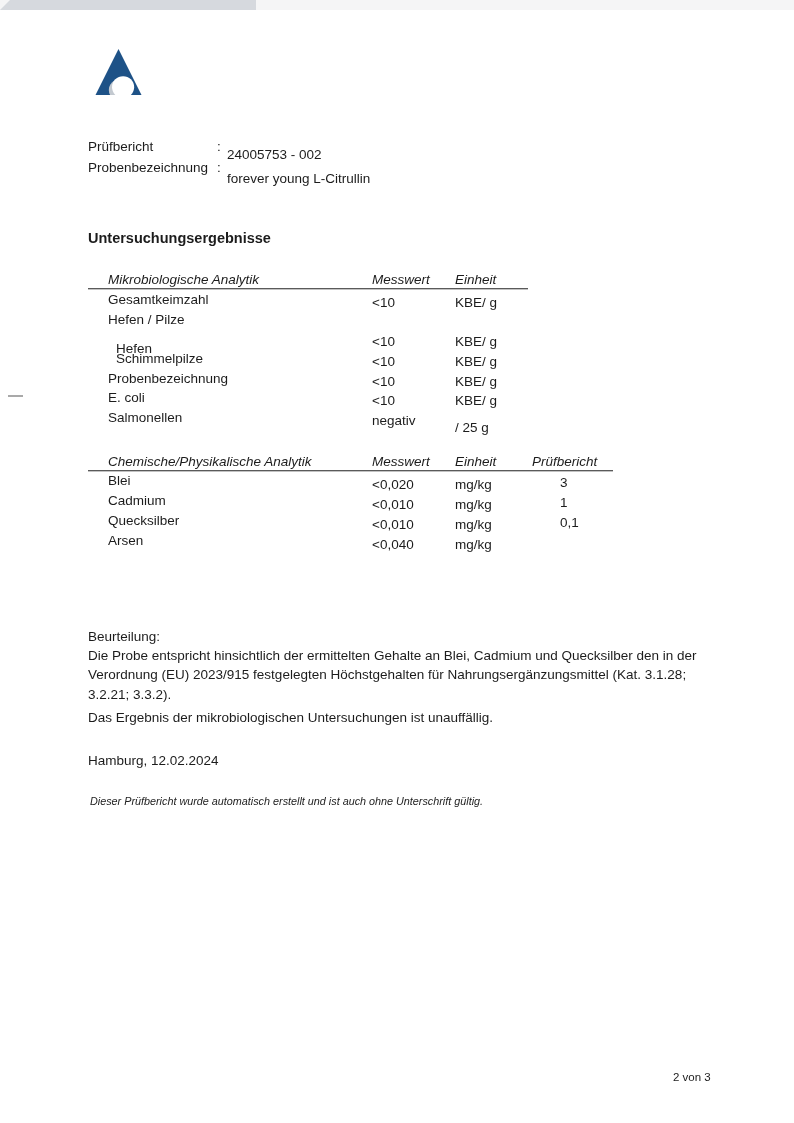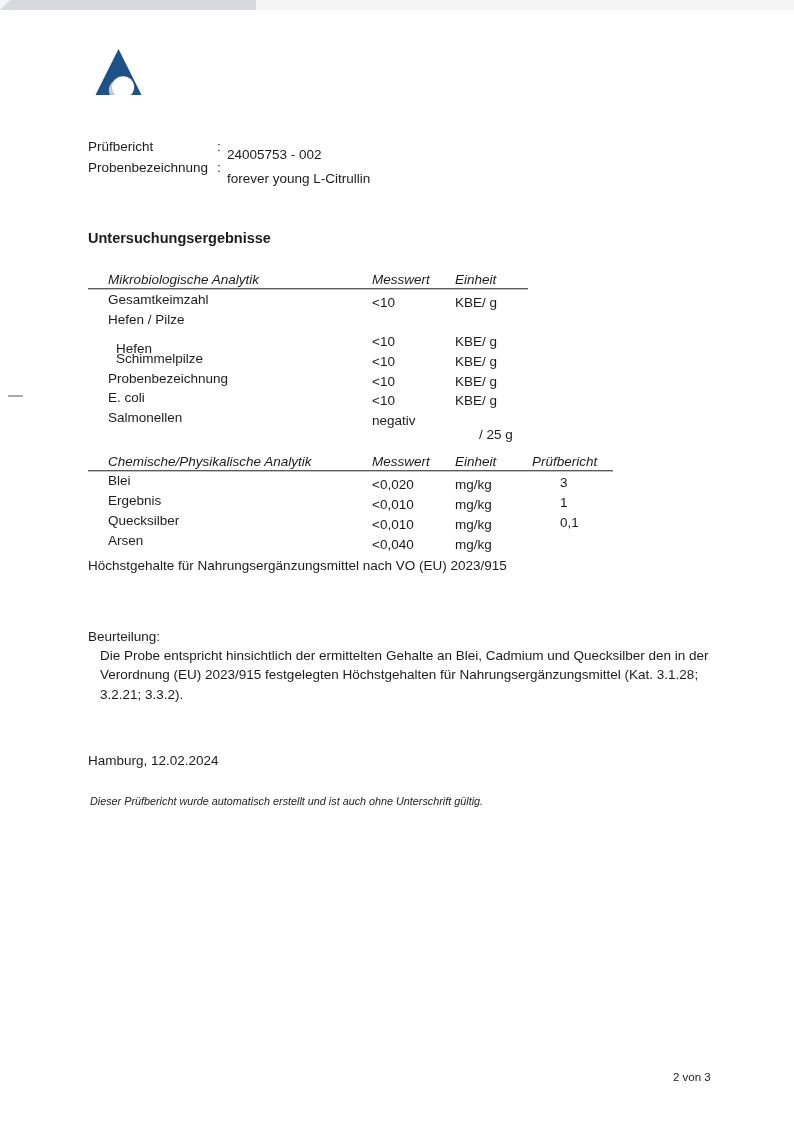--- a/index.html
+++ b/index.html
@@ -103,64 +103,64 @@
           <span class="row-cell" style="left: 367px; top: 3px;">KBE/ g</span>
         </div>
         <div class="abs" style="left: 0px; top: 390px; width: 100%; height: 17px;">
           <span class="row-cell" style="left: 20px; top: 0px;">E. coli</span>
           <span class="row-cell" style="left: 284px; top: 3px;">&lt;10</span>
           <span class="row-cell" style="left: 367px; top: 3px;">KBE/ g</span>
         </div>
         <div class="abs" style="left: 0px; top: 410px; width: 100%; height: 17px;">
           <span class="row-cell" style="left: 20px; top: 0px;">Salmonellen</span>
           <span class="row-cell" style="left: 284px; top: 3px;">negativ</span>
-          <span class="row-cell" style="left: 367px; top: 17px; margin-left: 24px;">/ 25 g</span>
+          <span class="row-cell" style="left: 367px; top: 10px;">/ 25 g</span>
         </div>
       </div>
   </div>
 
   <div class="abs" style="left:88px; top:0px; width:640px;">
     <div class="abs tbl-header" style="left:0; top:454px; width:100%;">
       <span class="row-cell" style="left:20px;">Chemische/Physikalische Analytik</span>
       <span class="row-cell" style="left:284px;">Messwert</span>
       <span class="row-cell" style="left:367px;">Einheit</span>
       <span class="row-cell" style="left:444px;">Prüfbericht</span>
     </div>
     <div class="abs tbl-rule" style="left:0; top:470px; width:525px;"></div>
     <div id="chem-rows">
         <div class="abs" style="left: 0px; top: 473px; width: 100%; height: 17px;">
           <span class="row-cell" style="left: 20px; top: 0px;">Blei</span>
           <span class="row-cell" style="left: 284px; top: 4px;">&lt;0,020</span>
           <span class="row-cell" style="left: 367px; top: 4px;">mg/kg</span>
           <span class="row-cell" style="left: 472px; top: 2px;">3</span>
         </div>
         <div class="abs" style="left: 0px; top: 493px; width: 100%; height: 17px;">
-          <span class="row-cell" style="left: 20px; top: 0px;">Ergebnis</span>
+          <span class="row-cell" style="left: 20px; top: 0px;">Cadmium</span>
           <span class="row-cell" style="left: 284px; top: 4px;">&lt;0,010</span>
           <span class="row-cell" style="left: 367px; top: 4px;">mg/kg</span>
           <span class="row-cell" style="left: 472px; top: 2px;">1</span>
         </div>
         <div class="abs" style="left: 0px; top: 513px; width: 100%; height: 17px;">
           <span class="row-cell" style="left: 20px; top: 0px;">Quecksilber</span>
           <span class="row-cell" style="left: 284px; top: 4px;">&lt;0,010</span>
           <span class="row-cell" style="left: 367px; top: 4px;">mg/kg</span>
           <span class="row-cell" style="left: 472px; top: 2px;">0,1</span>
         </div>
         <div class="abs" style="left: 0px; top: 533px; width: 100%; height: 17px;">
           <span class="row-cell" style="left: 20px; top: 0px;">Arsen</span>
           <span class="row-cell" style="left: 284px; top: 4px;">&lt;0,040</span>
           <span class="row-cell" style="left: 367px; top: 4px;">mg/kg</span>
         </div>
       </div>
   </div>
 
-  <div class="abs" style="left:88px; top:558px;">Höchstgehalte für Nahrungsergänzungsmittel nach VO (EU) 2023/915</div>
 
   <div class="abs" style="left:88px; top:629px;">Beurteilung:</div>
-  <div class="abs para" style="left:88px; top:646px;margin-left:12px;">Die Probe entspricht hinsichtlich der ermittelten Gehalte an Blei, Cadmium und Quecksilber den in der Verordnung (EU) 2023/915 festgelegten Höchstgehalten für Nahrungsergänzungsmittel (Kat. 3.1.28; 3.2.21; 3.3.2).</div>
+  <div class="abs para" style="left:88px; top:646px;">Die Probe entspricht hinsichtlich der ermittelten Gehalte an Blei, Cadmium und Quecksilber den in der Verordnung (EU) 2023/915 festgelegten Höchstgehalten für Nahrungsergänzungsmittel (Kat. 3.1.28; 3.2.21; 3.3.2).</div>
+  <div class="abs" style="left:88px; top:710px;">Das Ergebnis der mikrobiologischen Untersuchungen ist unauffällig.</div>
 
   <div class="abs" style="left:88px; top:753px;">Hamburg, 12.02.2024</div>
   <div class="abs auto-note" style="left:90px; top:795px;">Dieser Prüfbericht wurde automatisch erstellt und ist auch ohne Unterschrift gültig.</div>
 
   <div class="abs fold-mark"></div>
 
   <div class="abs page-num" style="left:673px; top:1071px;">2 von 3</div>
 
 </div>
 

